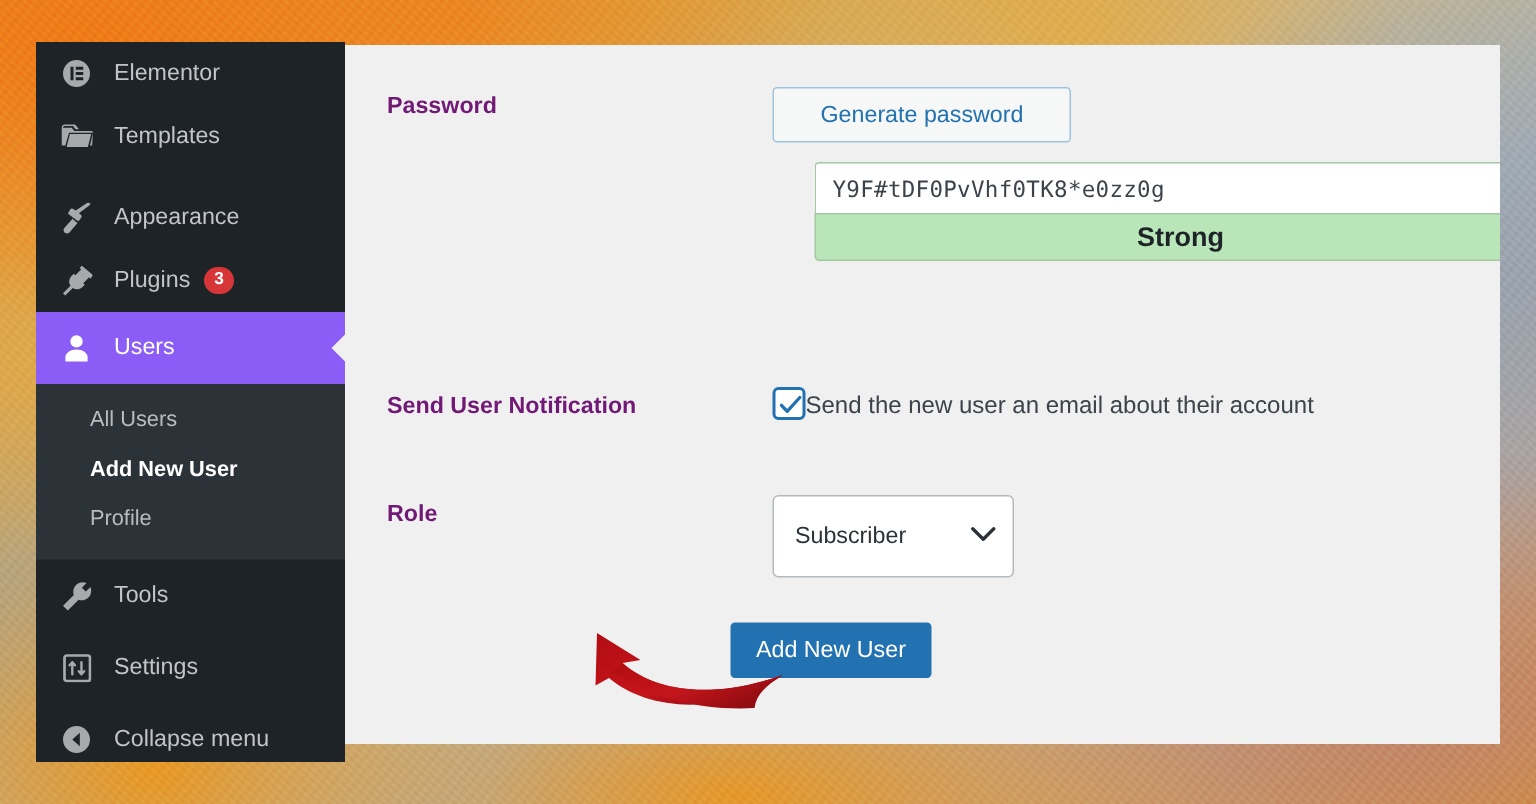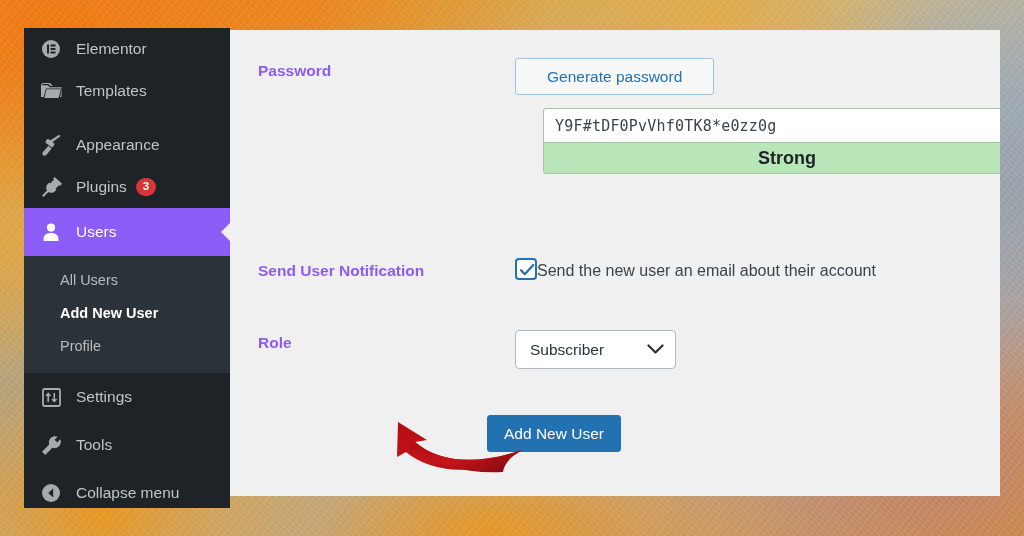--- a/index.html
+++ b/index.html
@@ -103,21 +103,21 @@
   }
 
   .row {
     position: absolute;
     display: flex;
   }
   .row-label {
     width: 285px;
     font-size: 15.5px;
     font-weight: bold;
-    color: #8b5cf6;
+    color: #701a75;
     padding-left: 28px;
     padding-top: 4px;
   }
 
   
   #row-password { left: 0; top: 28px; width: 100%; }
   .btn-generate {
     background: #f6f7f7;
     border: 1px solid #9ec3e0;
     color: #2271b1;
@@ -167,21 +167,21 @@
     position: relative;
     flex: 0 0 22px;
     cursor: pointer;
   }
   .cbx svg { position: absolute; left: 1px; top: 1px; }
   .notify-text { font-size: 16px; color: #3c434a; white-space: nowrap; }
 
   
   #row-role { left: 0; top: 300px; width: 100%; }
   .select {
-    width: 161px; height: 39px;
+    width: 161px; height: 55px;
     background: #fff;
     border: 1px solid #b4b9be;
     border-radius: 4px;
     display: flex;
     align-items: center;
     justify-content: space-between;
     padding: 0 11px 0 14px;
     font-size: 15.5px;
     color: #2c3338;
     cursor: pointer;
@@ -273,35 +273,35 @@
   </div>
 
   <div class="submenu">
     <span class="sub-item">All Users</span>
     <span class="sub-item active">Add New User</span>
     <span class="sub-item">Profile</span>
   </div>
 
   <div class="menu-item tall">
     <span class="menu-ico">
+      <svg width="21" height="21" viewBox="0 0 21 21" fill="currentColor">
+          <path d="M19.3 4.3l-3.1 3.1-2.6-2.6 3.1-3.1c-2.3-1-5.1-.6-7 1.3-1.8 1.8-2.3 4.4-1.5 6.6L1 16.8 4.2 20l7.2-7.2c2.2.8 4.8.3 6.6-1.5 1.9-1.9 2.3-4.7 1.3-7z"></path>
+        </svg>
+    </span>
+    <span class="menu-label">Tools</span>
+  </div>
+
+  <div class="menu-item tall">
+    <span class="menu-ico">
       <svg width="19" height="19" viewBox="0 0 19 19">
           <rect x="1" y="1" width="17" height="17" rx="1.5" fill="none" stroke="currentColor" stroke-width="1.8"></rect>
           <path d="M6.2 13.5V5.5M6.2 5.5l-1.8 2M6.2 5.5l1.8 2M12.3 5.5v8M12.3 13.5l-1.8-2M12.3 13.5l1.8-2" stroke="currentColor" stroke-width="1.6" fill="none" stroke-linecap="round"></path>
         </svg>
     </span>
     <span class="menu-label">Settings</span>
-  </div>
-
-  <div class="menu-item tall">
-    <span class="menu-ico">
-      <svg width="21" height="21" viewBox="0 0 21 21" fill="currentColor">
-          <path d="M19.3 4.3l-3.1 3.1-2.6-2.6 3.1-3.1c-2.3-1-5.1-.6-7 1.3-1.8 1.8-2.3 4.4-1.5 6.6L1 16.8 4.2 20l7.2-7.2c2.2.8 4.8.3 6.6-1.5 1.9-1.9 2.3-4.7 1.3-7z"></path>
-        </svg>
-    </span>
-    <span class="menu-label">Tools</span>
   </div>
 
   <div class="menu-item tall">
     <span class="menu-ico">
       <svg width="20" height="20" viewBox="0 0 20 20">
           <circle cx="10" cy="10" r="9" fill="#a7aaad"></circle>
           <path d="M12.2 5.5L7.2 10l5 4.5z" fill="#1d2327"></path>
         </svg>
     </span>
     <span class="menu-label">Collapse menu</span>

